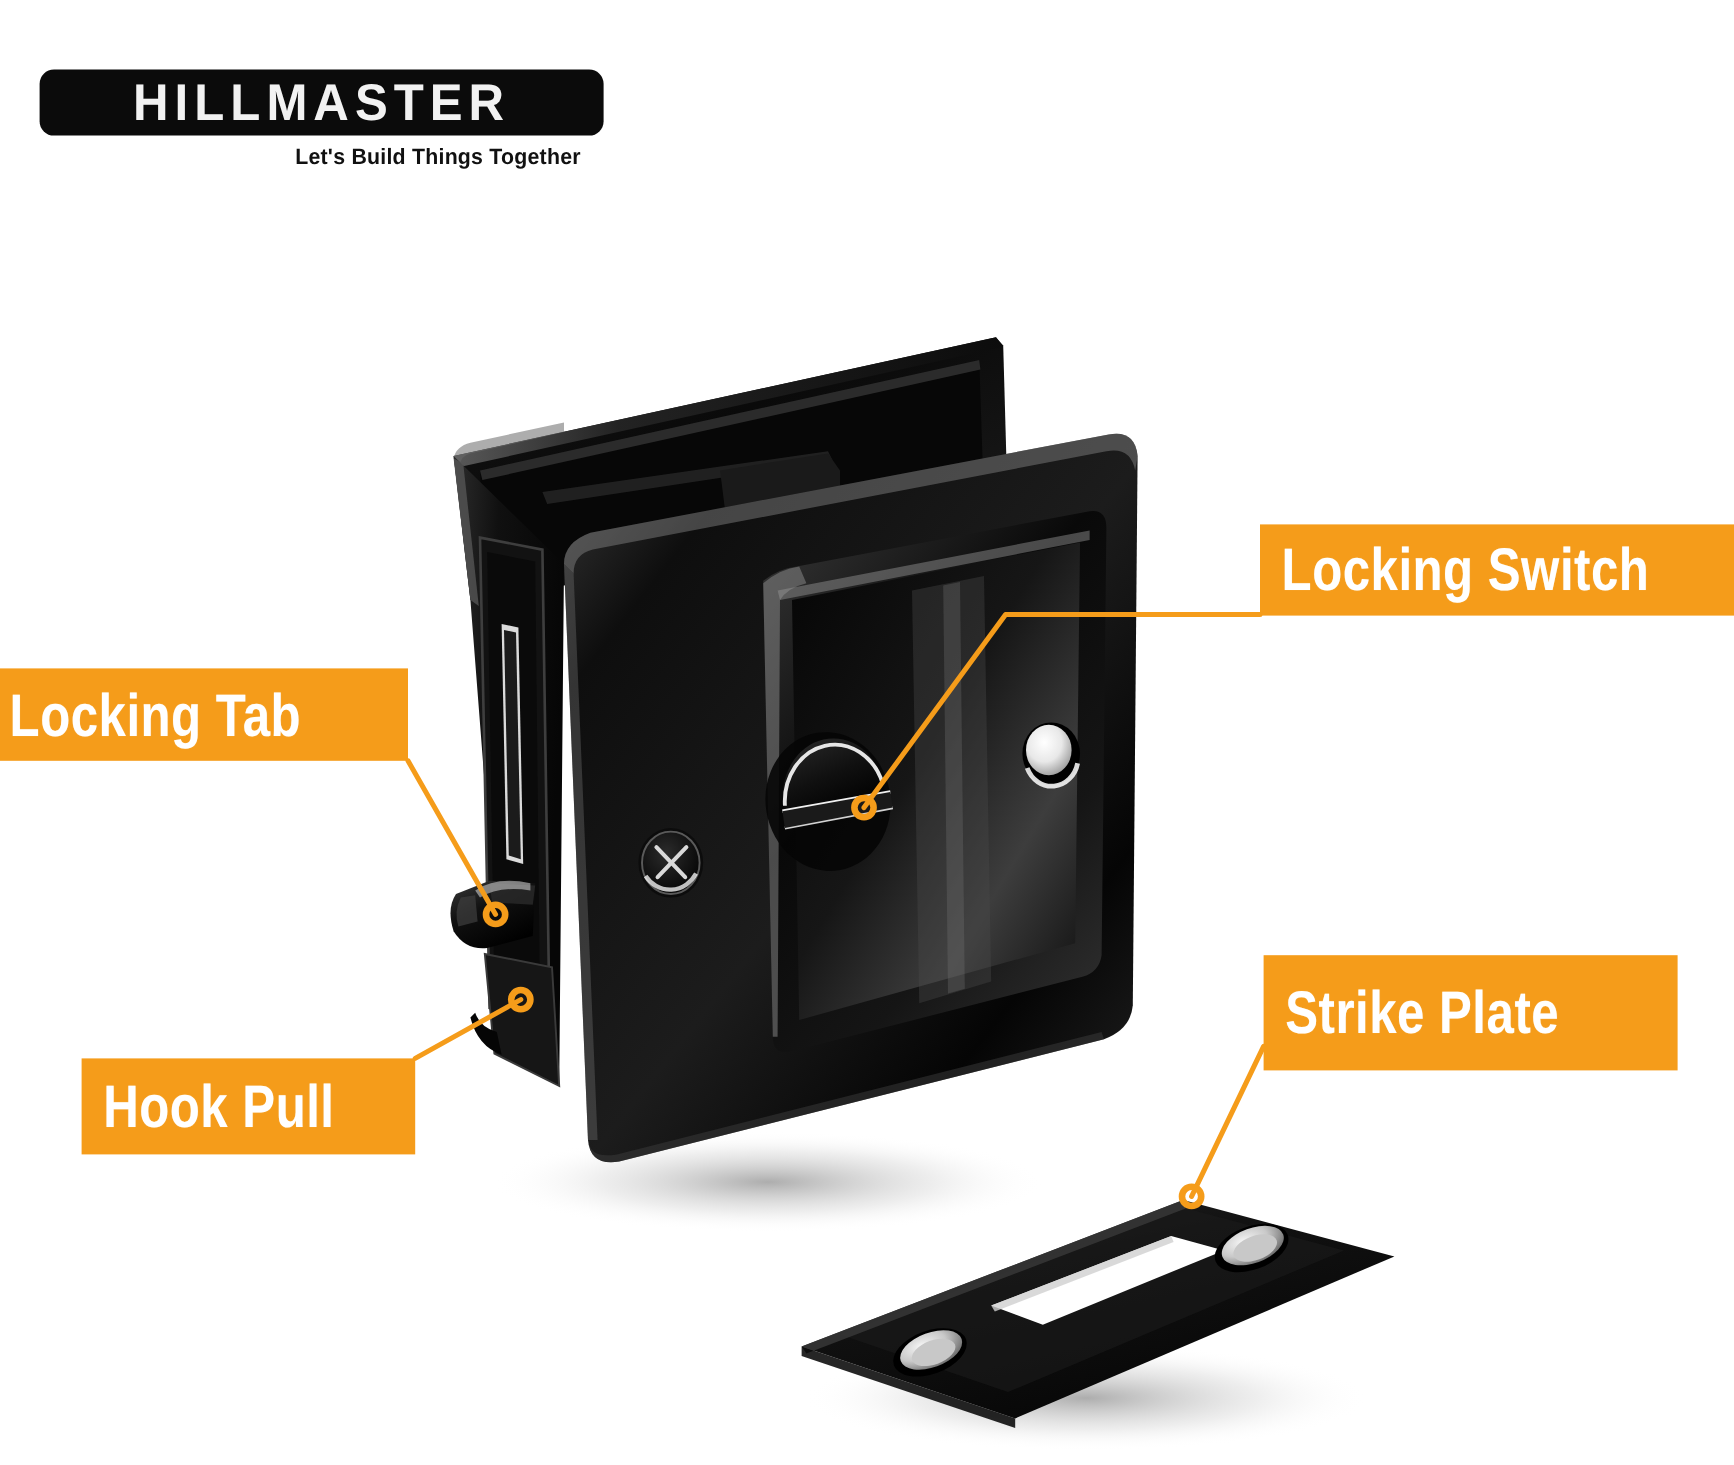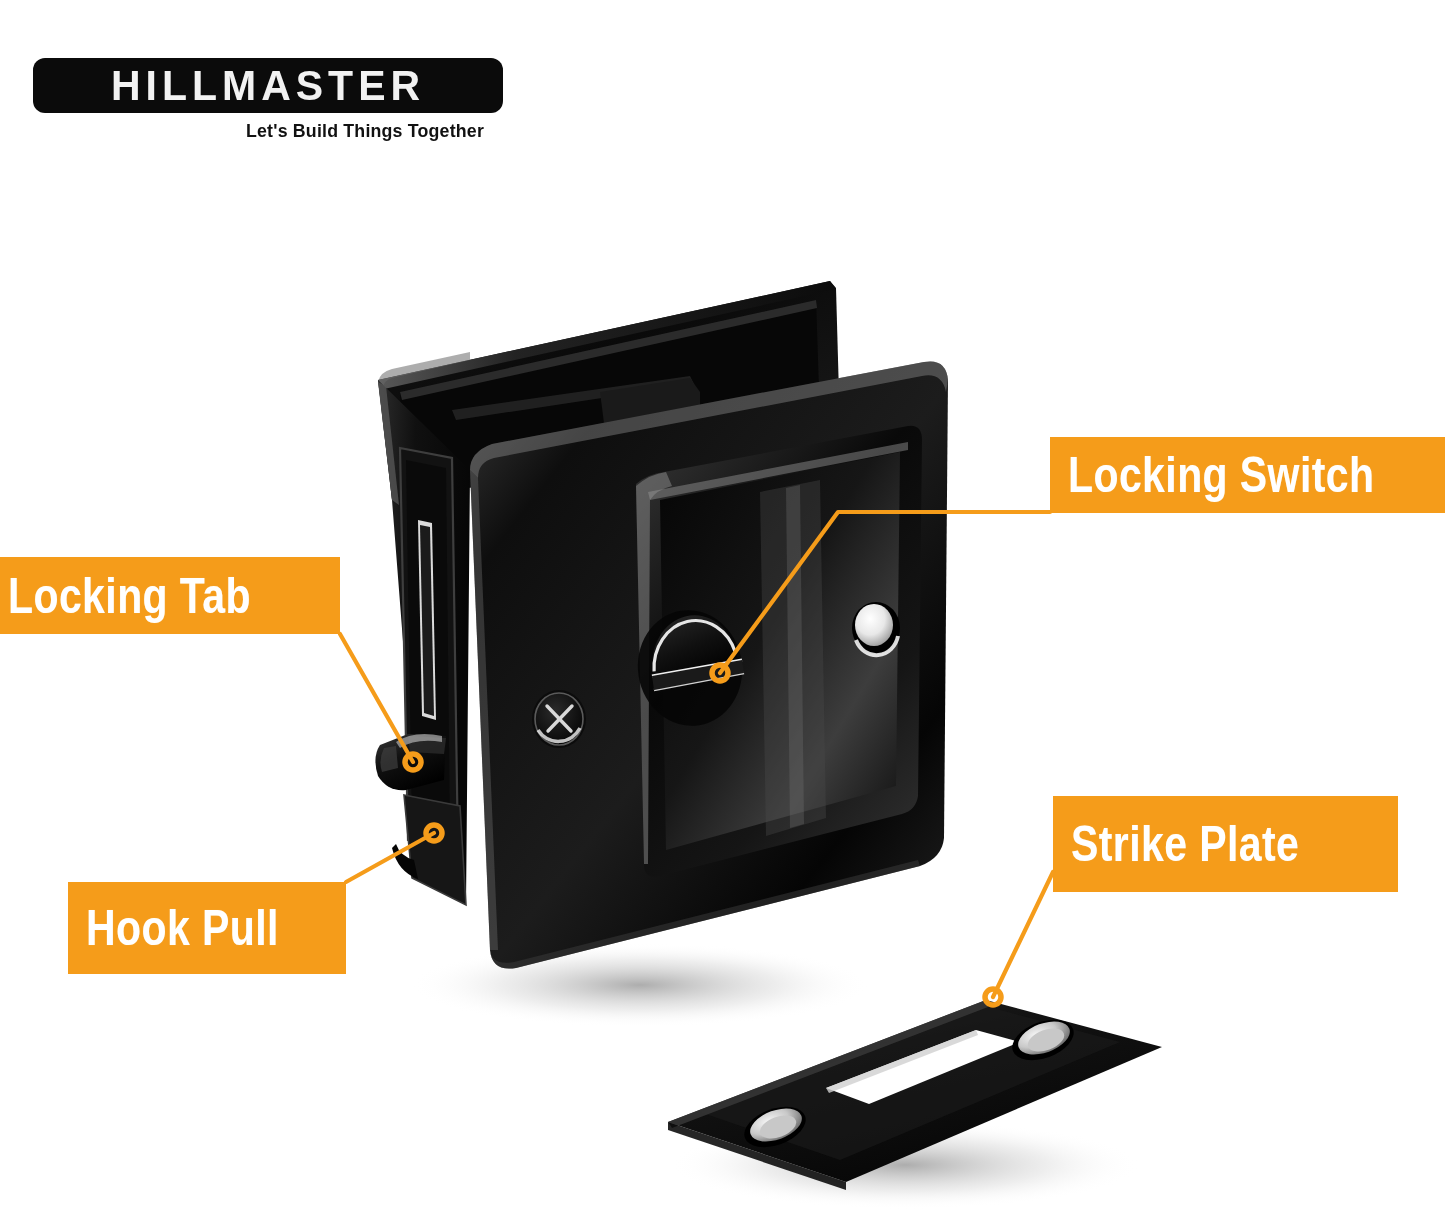--- a/index.html
+++ b/index.html
@@ -59,21 +59,21 @@
     white-space:nowrap;
     transform:scaleX(0.82);
     transform-origin:left center;
     letter-spacing:0.5px;
     text-shadow:0 0 1px rgba(255,255,255,0.35);
   }
 
   #callout-locking-switch { left:1050px; top:437px; width:400px; height:76px; }
   #callout-locking-tab    { left:-10px;  top:557px; width:350px; height:77px; }
   #callout-strike-plate   { left:1053px; top:796px; width:345px; height:96px; }
-  #callout-hook-pull      { left:68px;   top:882px; width:278px; height:92px; }
+  #callout-hook-pull      { left:68px;   top:882px; width:278px; height:80px; }
 
   
   #leaders, #product { position:absolute; left:0; top:0; width:1445px; height:1221px; }
   #leaders { z-index:7; pointer-events:none; }
   #product { z-index:3; }
 </style>
 </head>
 <body>
 
 <div id="page">

